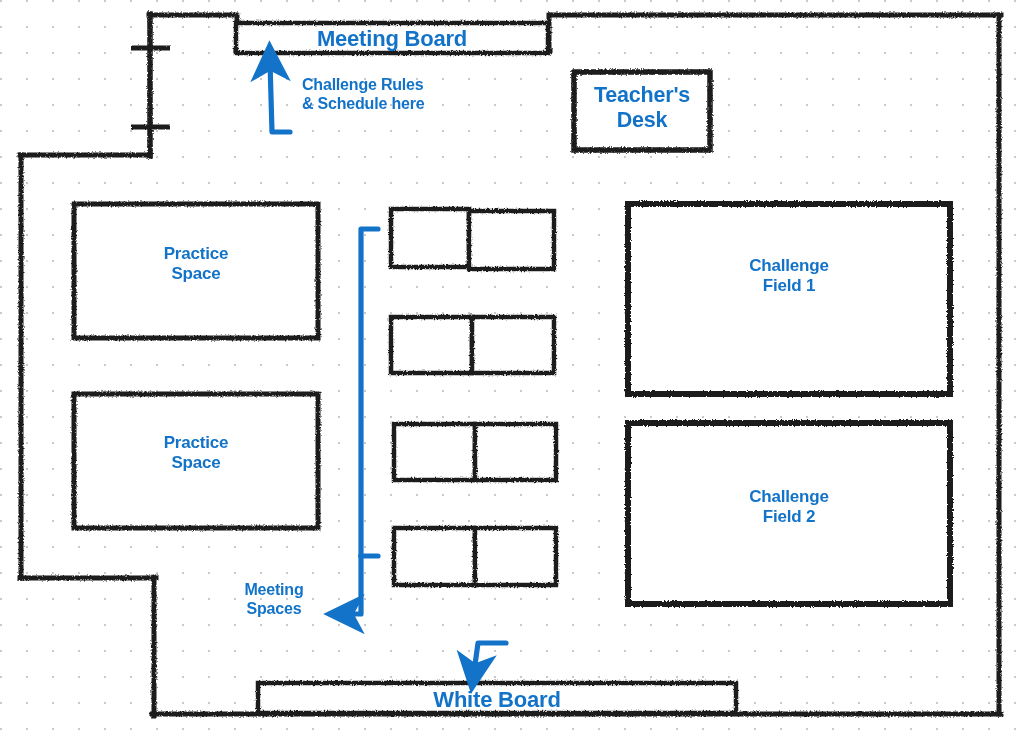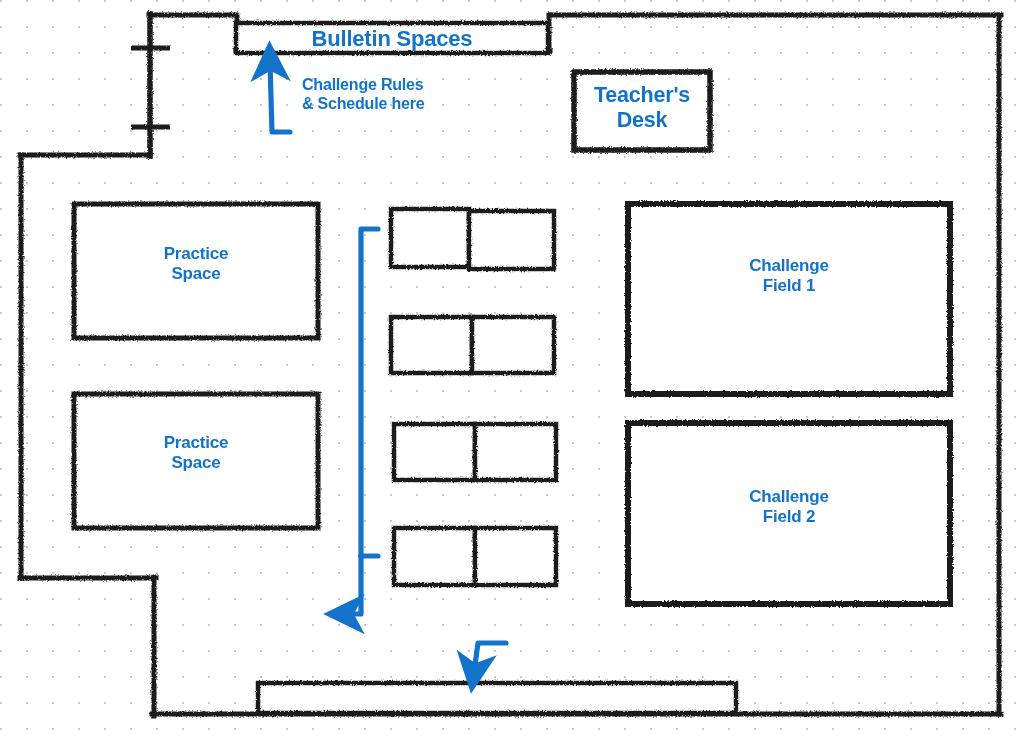--- a/index.html
+++ b/index.html
@@ -140,36 +140,39 @@
 
     <g fill="none" stroke="#1273c8" stroke-width="5.2" stroke-linecap="round" stroke-linejoin="round">
       <path d="M378,229 L361,229 L361,556"></path>
       <path d="M361,556 L378,556"></path>
       <path d="M361,556 L361,614 L345,614" marker-end="url(#arrowBlue)"></path>
     </g>
 
     <path d="M506,643 L478,643 L474,672" fill="none" stroke="#1273c8" stroke-width="5.2" stroke-linecap="round" stroke-linejoin="round" marker-end="url(#arrowBlue)"></path>
   </svg>
 
-  <div class="lbl lbl-board" style="left:236px; top:26px; width:312px;">Bulletin Spaces</div>
+  <div class="lbl lbl-board" style="left:236px; top:26px; width:312px;">Meeting Board</div>
 
   <div class="lbl lbl-desk" style="left:574px; top:83px; width:136px;">Teacher's
 Desk</div>
 
   <div class="lbl lbl-room" style="left:74px; top:244px; width:244px;">Practice
 Space</div>
 
   <div class="lbl lbl-room" style="left:74px; top:433px; width:244px;">Practice
 Space</div>
 
   <div class="lbl lbl-room" style="left:628px; top:256px; width:322px;">Challenge
 Field 1</div>
 
   <div class="lbl lbl-room" style="left:628px; top:487px; width:322px;">Challenge
 Field 2</div>
 
+  <div class="lbl lbl-board" style="left:258px; top:687px; width:478px;">White Board</div>
 
   <div class="lbl lbl-note lbl-left" style="left:302px; top:76px; width:260px;">Challenge Rules
 &amp; Schedule here</div>
 
+  <div class="lbl lbl-note" style="left:204px; top:581px; width:140px;">Meeting
+Spaces</div>
 
 
 </div>
 
 </body></html>

